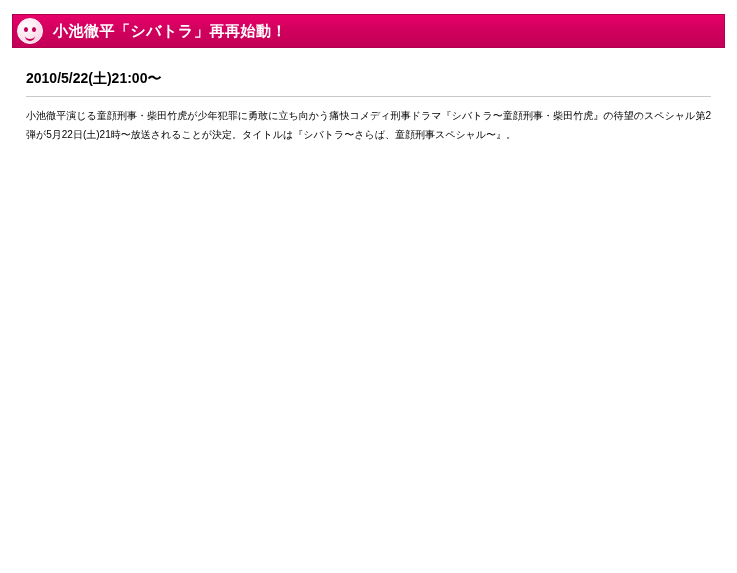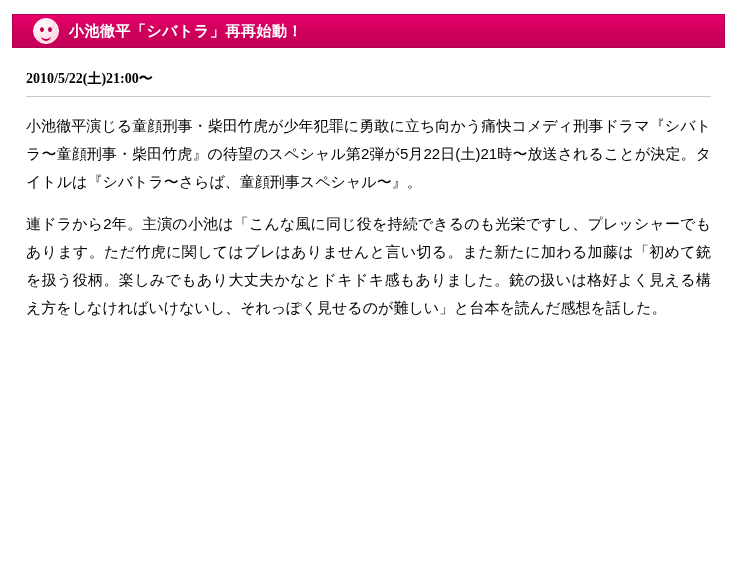--- a/index.html
+++ b/index.html
@@ -24,21 +24,21 @@
 
   
   .header {
     position: relative;
     margin: 14px 12px 0 12px;
     height: 34px;
     background: linear-gradient(to bottom, #e8006a 0%, #d1005e 45%, #c30057 100%);
     border: 1px solid #b00050;
     display: flex;
     align-items: center;
-    padding-left: 20px;
+    padding-left: 4px;
     box-sizing: border-box;
   }
   .header-icon {
     width: 24px;
     height: 24px;
     border-radius: 50%;
     background: radial-gradient(circle at 35% 30%, #ffffff 0%, #ffe9f2 40%, #f7c9dc 100%);
     border: 1px solid #ffffff;
     position: relative;
     flex: 0 0 auto;
@@ -75,30 +75,29 @@
   
   .content {
     padding: 0 26px;
     box-sizing: border-box;
   }
   .airdate {
     margin-top: 22px;
     font-size: 14px;
     font-weight: bold;
     color: #000000;
-    font-family: Liberation Serif, serif;
   }
   .rule {
     margin-top: 8px;
     border: 0;
     border-top: 1px solid #c9c9c9;
     height: 0;
   }
   .para {
-    font-size: 15px;
+    font-size: 10px;
     line-height: 1.85;
     text-align: justify;
     color: #000000;
   }
 </style>
 </head>
 <body>
 
 <div class="page">
 
@@ -110,16 +109,15 @@
     </span>
     <span class="header-title">小池徹平「シバトラ」再再始動！</span>
   </div>
 
   <div class="content">
 
     <div class="airdate">2010/5/22(土)21:00〜</div>
     <hr class="rule">
 
     <p class="para">小池徹平演じる童顔刑事・柴田竹虎が少年犯罪に勇敢に立ち向かう痛快コメディ刑事ドラマ『シバトラ〜童顔刑事・柴田竹虎』の待望のスペシャル第2弾が5月22日(土)21時〜放送されることが決定。タイトルは『シバトラ〜さらば、童顔刑事スペシャル〜』。</p>
-    <p class="para">連ドラから2年。主演の小池は「こんな風に同じ役を持続できるのも光栄ですし、プレッシャーでもあります。ただ竹虎に関してはブレはありませんと言い切る。また新たに加わる加藤は「初めて銃を扱う役柄。楽しみでもあり大丈夫かなとドキドキ感もありました。銃の扱いは格好よく見える構え方をしなければいけないし、それっぽく見せるのが難しい」と台本を読んだ感想を話した。</p>
 
   </div>
 </div>
 
 </body></html>

